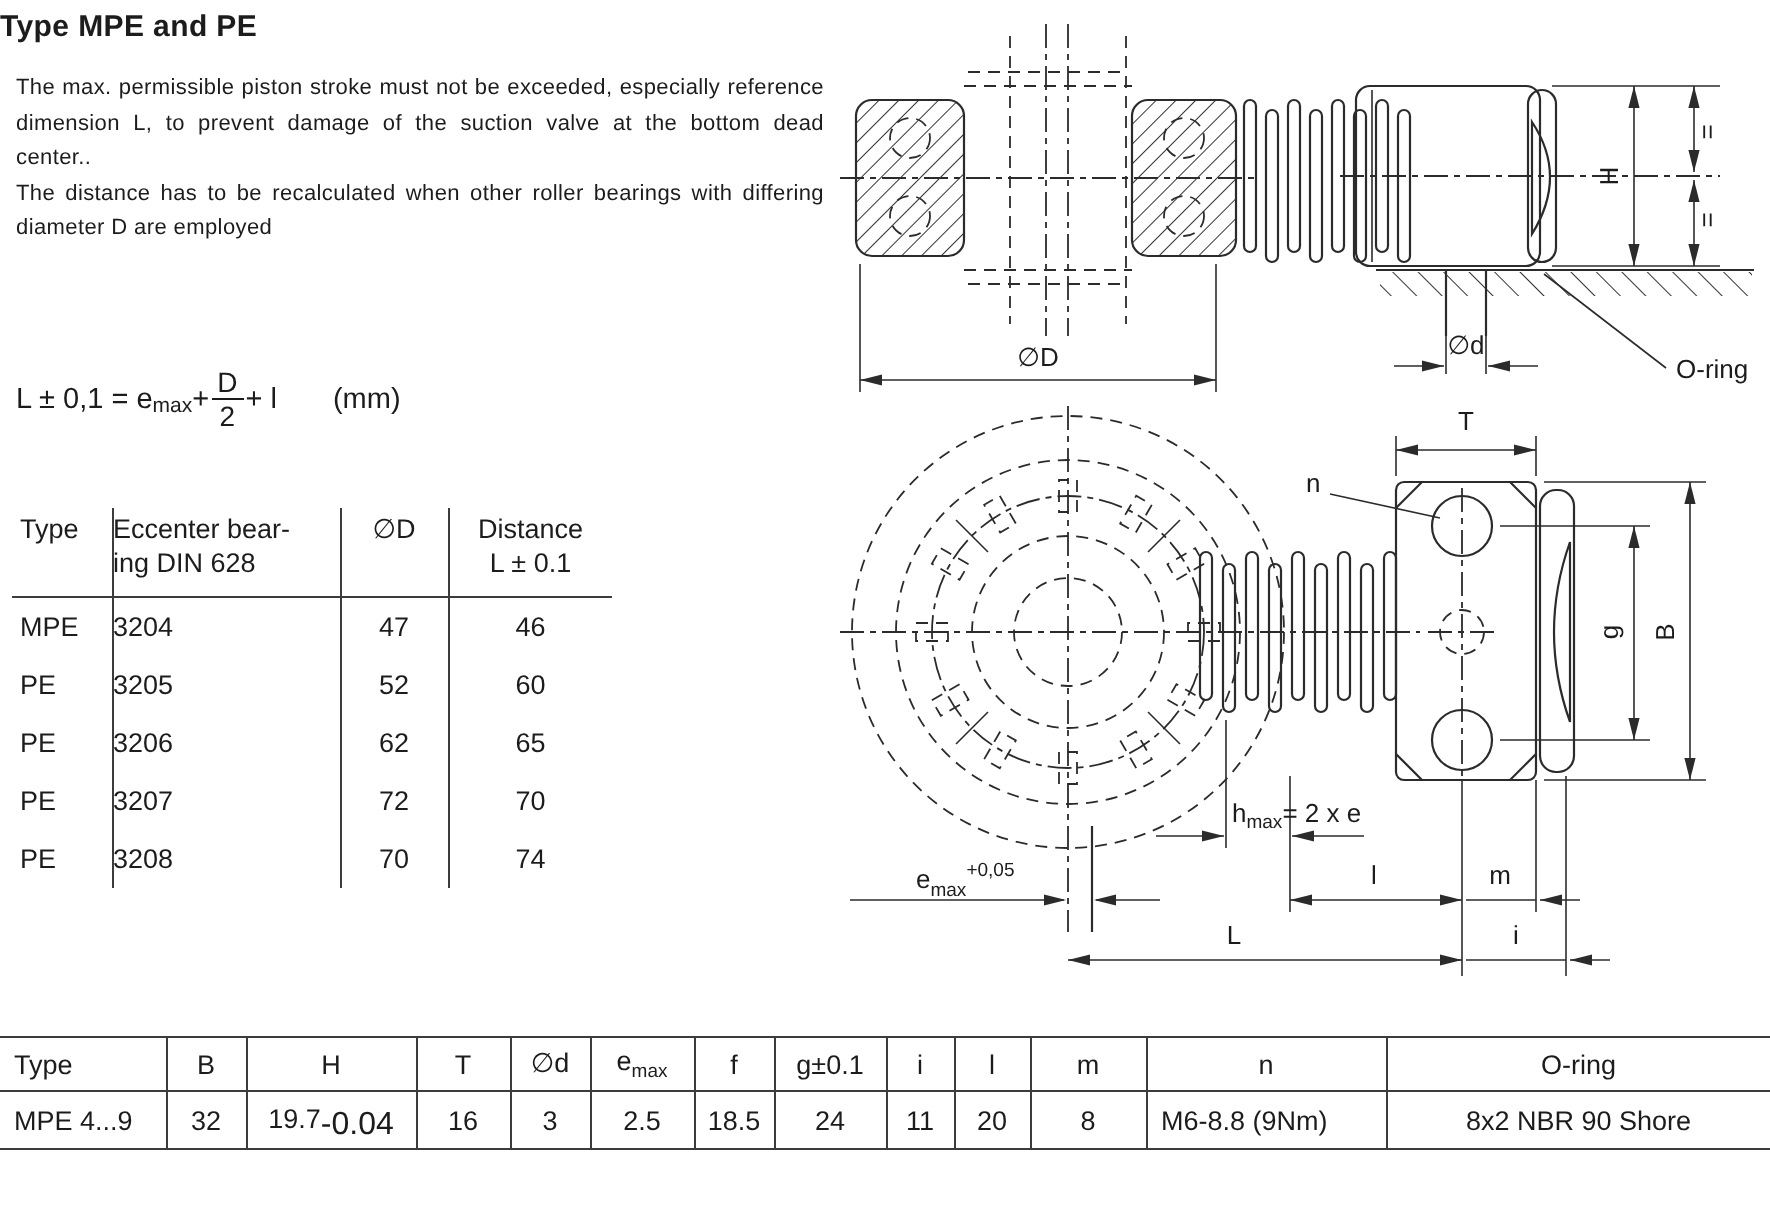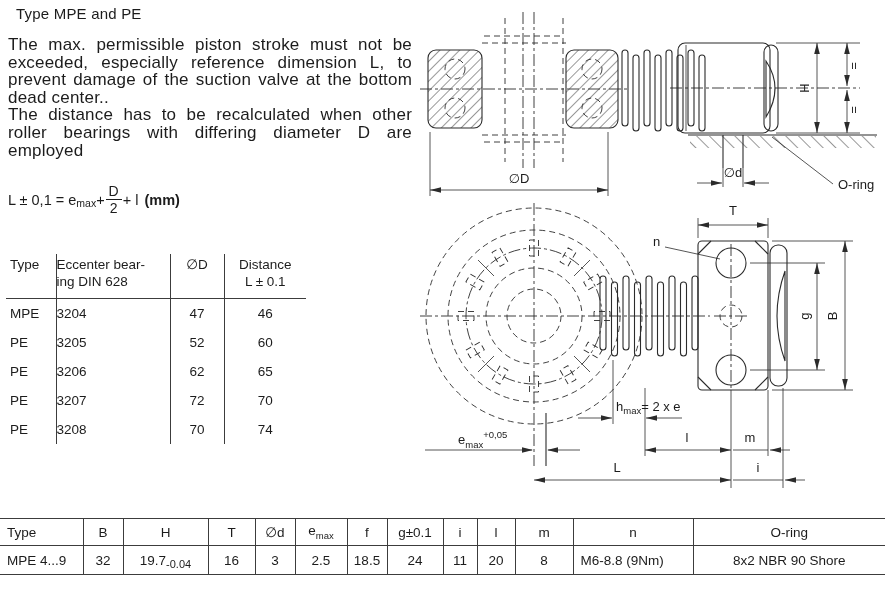--- a/index.html
+++ b/index.html
@@ -1,45 +1,45 @@
 <!DOCTYPE html>
 <html><head>
 <meta charset="utf-8">
 <style>
   html,body{margin:0;padding:0;background:#ffffff;}
   body{width:885px;height:609px;position:relative;font-family:"Liberation Sans","DejaVu Sans",sans-serif;color:#1c1c1c;overflow:hidden;}
   .abs{position:absolute;}
   
-  #title{left:16px;top:5px;font-size:15px;font-weight:normal;letter-spacing:.2px;}
-  #intro{left:8px;top:36px;width:404px;font-size:17px;line-height:17.6px;letter-spacing:.2px;text-align:justify;}
+  #title{left:0;top:5px;font-size:15px;font-weight:bold;letter-spacing:.2px;}
+  #intro{left:8px;top:36px;width:404px;font-size:11px;line-height:17.6px;letter-spacing:.2px;text-align:justify;}
   #intro p{margin:0;}
   
   #formula{left:8px;top:184px;font-size:14.5px;display:flex;align-items:center;gap:0;}
   #formula sub{font-size:10.5px;position:relative;top:3px;}
   .frac{display:inline-flex;flex-direction:column;align-items:center;line-height:1;font-size:14px;margin:0 1px;}
   .frac .num{border-bottom:1.2px solid #1c1c1c;padding:0 3px 1px;}
   .frac .den{padding-top:1px;}
-  #formula .unit{margin-left:6px;font-weight:bold;}
+  #formula .unit{margin-left:28px;}
   
   #bearingTable{left:6px;top:254px;border-collapse:collapse;table-layout:fixed;width:300px;font-size:13.5px;}
   #bearingTable th{font-weight:normal;text-align:left;vertical-align:top;border-bottom:1.5px solid #3c3c3c;padding:2px 0 8px;line-height:17px;}
   #bearingTable td{height:29px;vertical-align:middle;padding:0;}
   #bearingTable .c2,#bearingTable .c3,#bearingTable .c4{border-left:1.3px solid #3c3c3c;}
   #bearingTable .c1{padding-left:4px;}
   #bearingTable .c2{padding-left:0;}
   #bearingTable .c3,#bearingTable .c4{text-align:center;}
   
   #dimTable{left:0;top:518px;border-collapse:collapse;table-layout:fixed;width:885px;font-size:13.5px;border-top:1.4px solid #3c3c3c;}
   #dimTable th{font-weight:normal;height:26px;padding:0;border-bottom:1.4px solid #3c3c3c;text-align:center;}
   #dimTable td{height:28px;padding:0;text-align:center;}
   #dimTable tr.r1 td{border-bottom:1.4px solid #3c3c3c;}
   #dimTable th+th,#dimTable td+td{border-left:1.3px solid #3c3c3c;}
   #dimTable .al{text-align:left;padding-left:7px;}
   #dimTable sub{font-size:9.5px;}
-  #dimTable .tolsub{font-size:11px;position:relative;top:3px;}
+  #dimTable .tolsub{font-size:16px;position:relative;top:3px;}
   
   svg{position:absolute;overflow:visible;}
   #svgTop{left:420px;top:0;}
   #svgBot{left:420px;top:198px;}
   .ln{stroke:#2b2b2b;stroke-width:1.1;fill:none;}
   .thin{stroke:#2b2b2b;stroke-width:.8;fill:none;}
   .cl{stroke:#2b2b2b;stroke-width:.9;fill:none;stroke-dasharray:12 3 3 3;}
   .dsh{stroke:#2b2b2b;stroke-width:.9;fill:none;stroke-dasharray:6 4;}
   .ah{fill:#2b2b2b;stroke:none;}
   text{font-family:"Liberation Sans","DejaVu Sans",sans-serif;font-size:13px;fill:#1c1c1c;}

